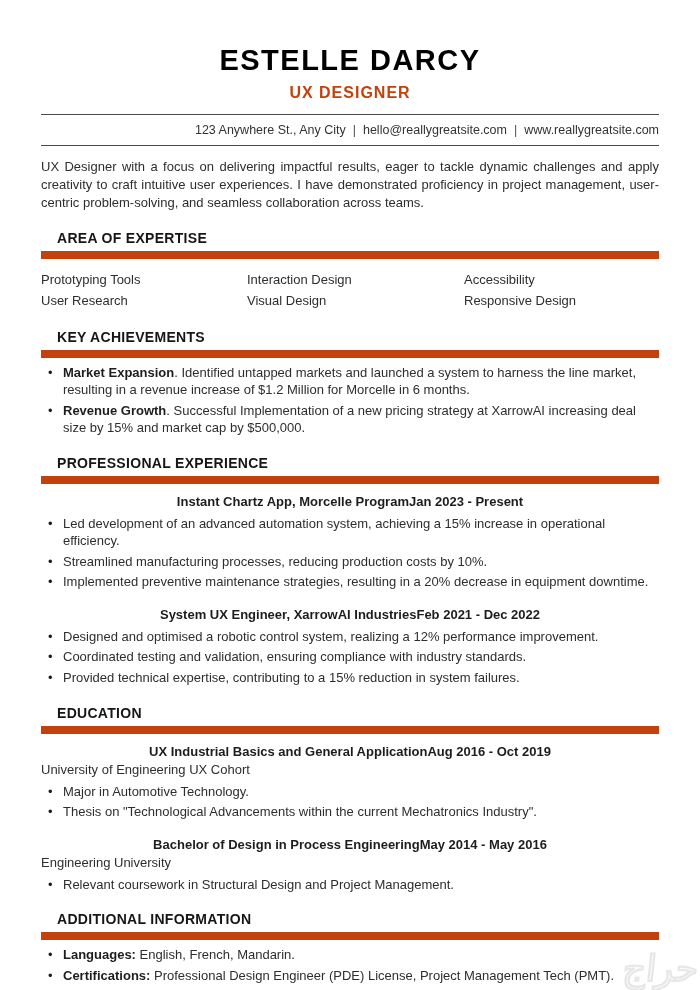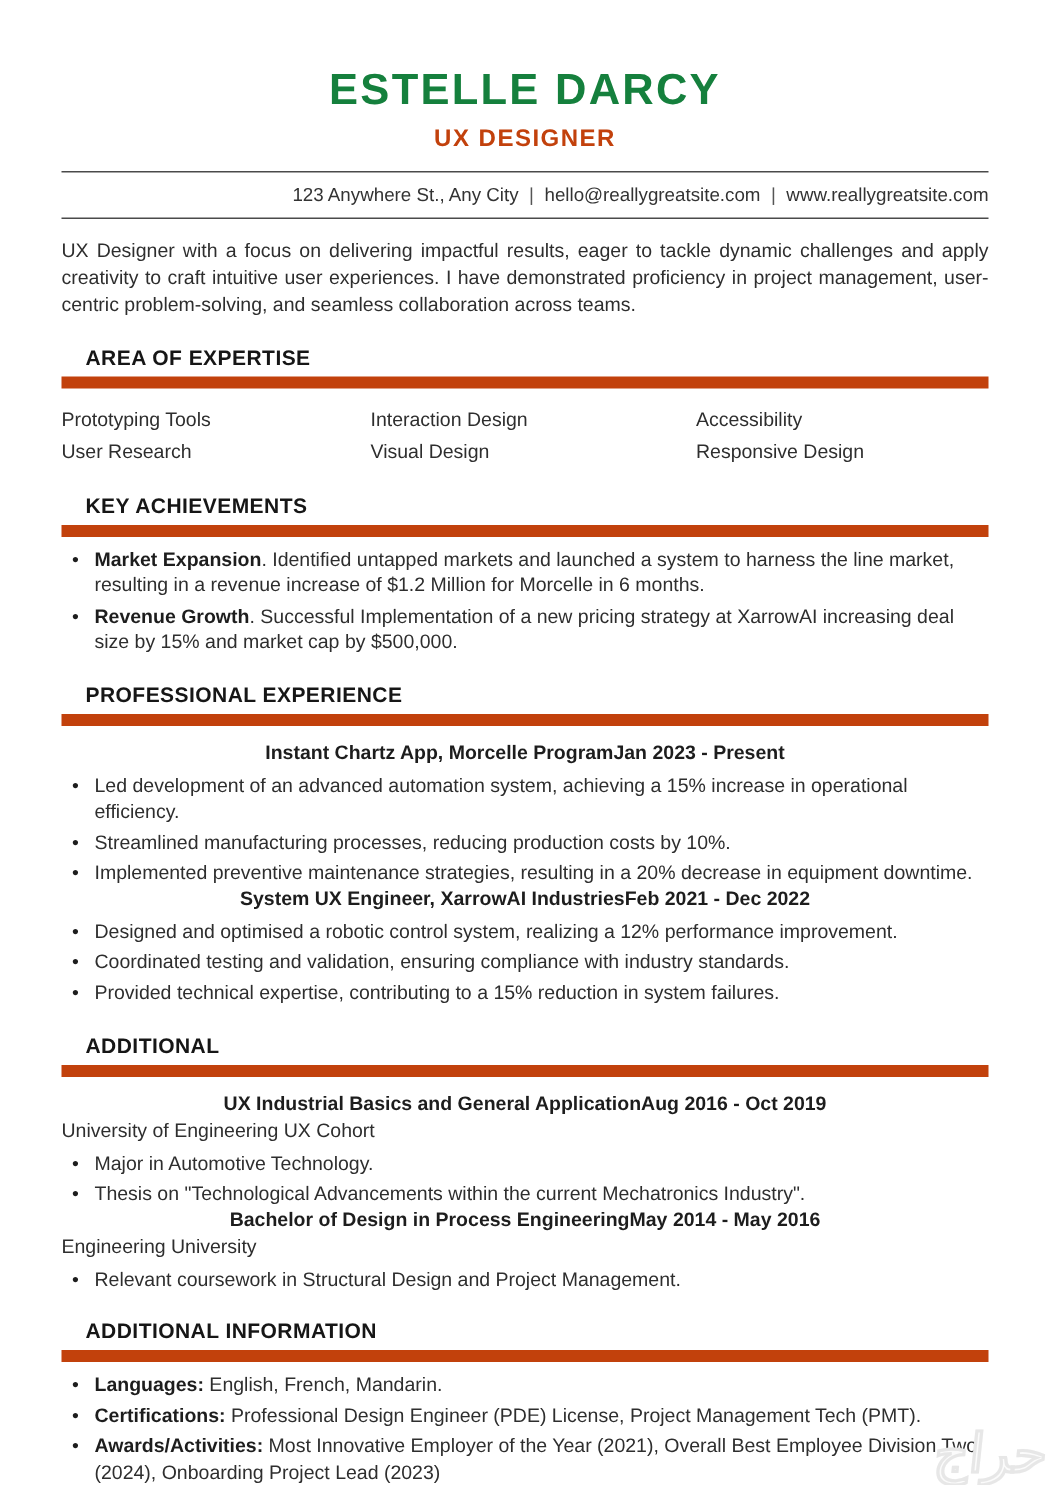--- a/index.html
+++ b/index.html
@@ -15,21 +15,21 @@
     padding: 44px 41px 0 41px;
     overflow: hidden;
   }
   
   .name {
     margin: 0;
     text-align: center;
     font-size: 29px;
     font-weight: 800;
     letter-spacing: 1.5px;
-    color: #15803d;
+    color: #000000;
     line-height: 1.15;
   }
   .role {
     margin: 7px 0 0 0;
     text-align: center;
     font-size: 16px;
     font-weight: 700;
     letter-spacing: 1px;
     color: #c2410c;
   }
@@ -91,21 +91,21 @@
   
   .entry-head {
     display: flex;
     justify-content: center;
     align-items: baseline;
     margin-top: 10px;
     font-size: 13px;
     font-weight: 700;
     color: #1d1d1d;
   }
-  .entry-head.spaced { margin-top: 0; }
+  .entry-head.spaced { margin-top: 16px; }
   .entry-sub {
     margin-top: 3px;
     font-size: 13px;
     color: #2e2e2e;
   }
   
   .watermark {
     position: absolute;
     right: 2px;
     bottom: 0px;
@@ -205,21 +205,21 @@
           </div>
         <div class="bullet">
             <span class="dot"></span>
             <span class="txt">Provided technical expertise, contributing to a 15% reduction in system failures.</span>
           </div>
       </div>
     </div>
   </div>
 
   <div class="section">
-    <h3 class="sec-head">ADDITIONAL</h3>
+    <h3 class="sec-head">EDUCATION</h3>
 
     <div class="entry">
       <div class="entry-head">
         <span>UX Industrial Basics and General Application</span>
         <span>Aug 2016 - Oct 2019</span>
       </div>
       <div class="entry-sub">University of Engineering UX Cohort</div>
       <div class="bullet-list">
         <div class="bullet">
             <span class="dot"></span>

